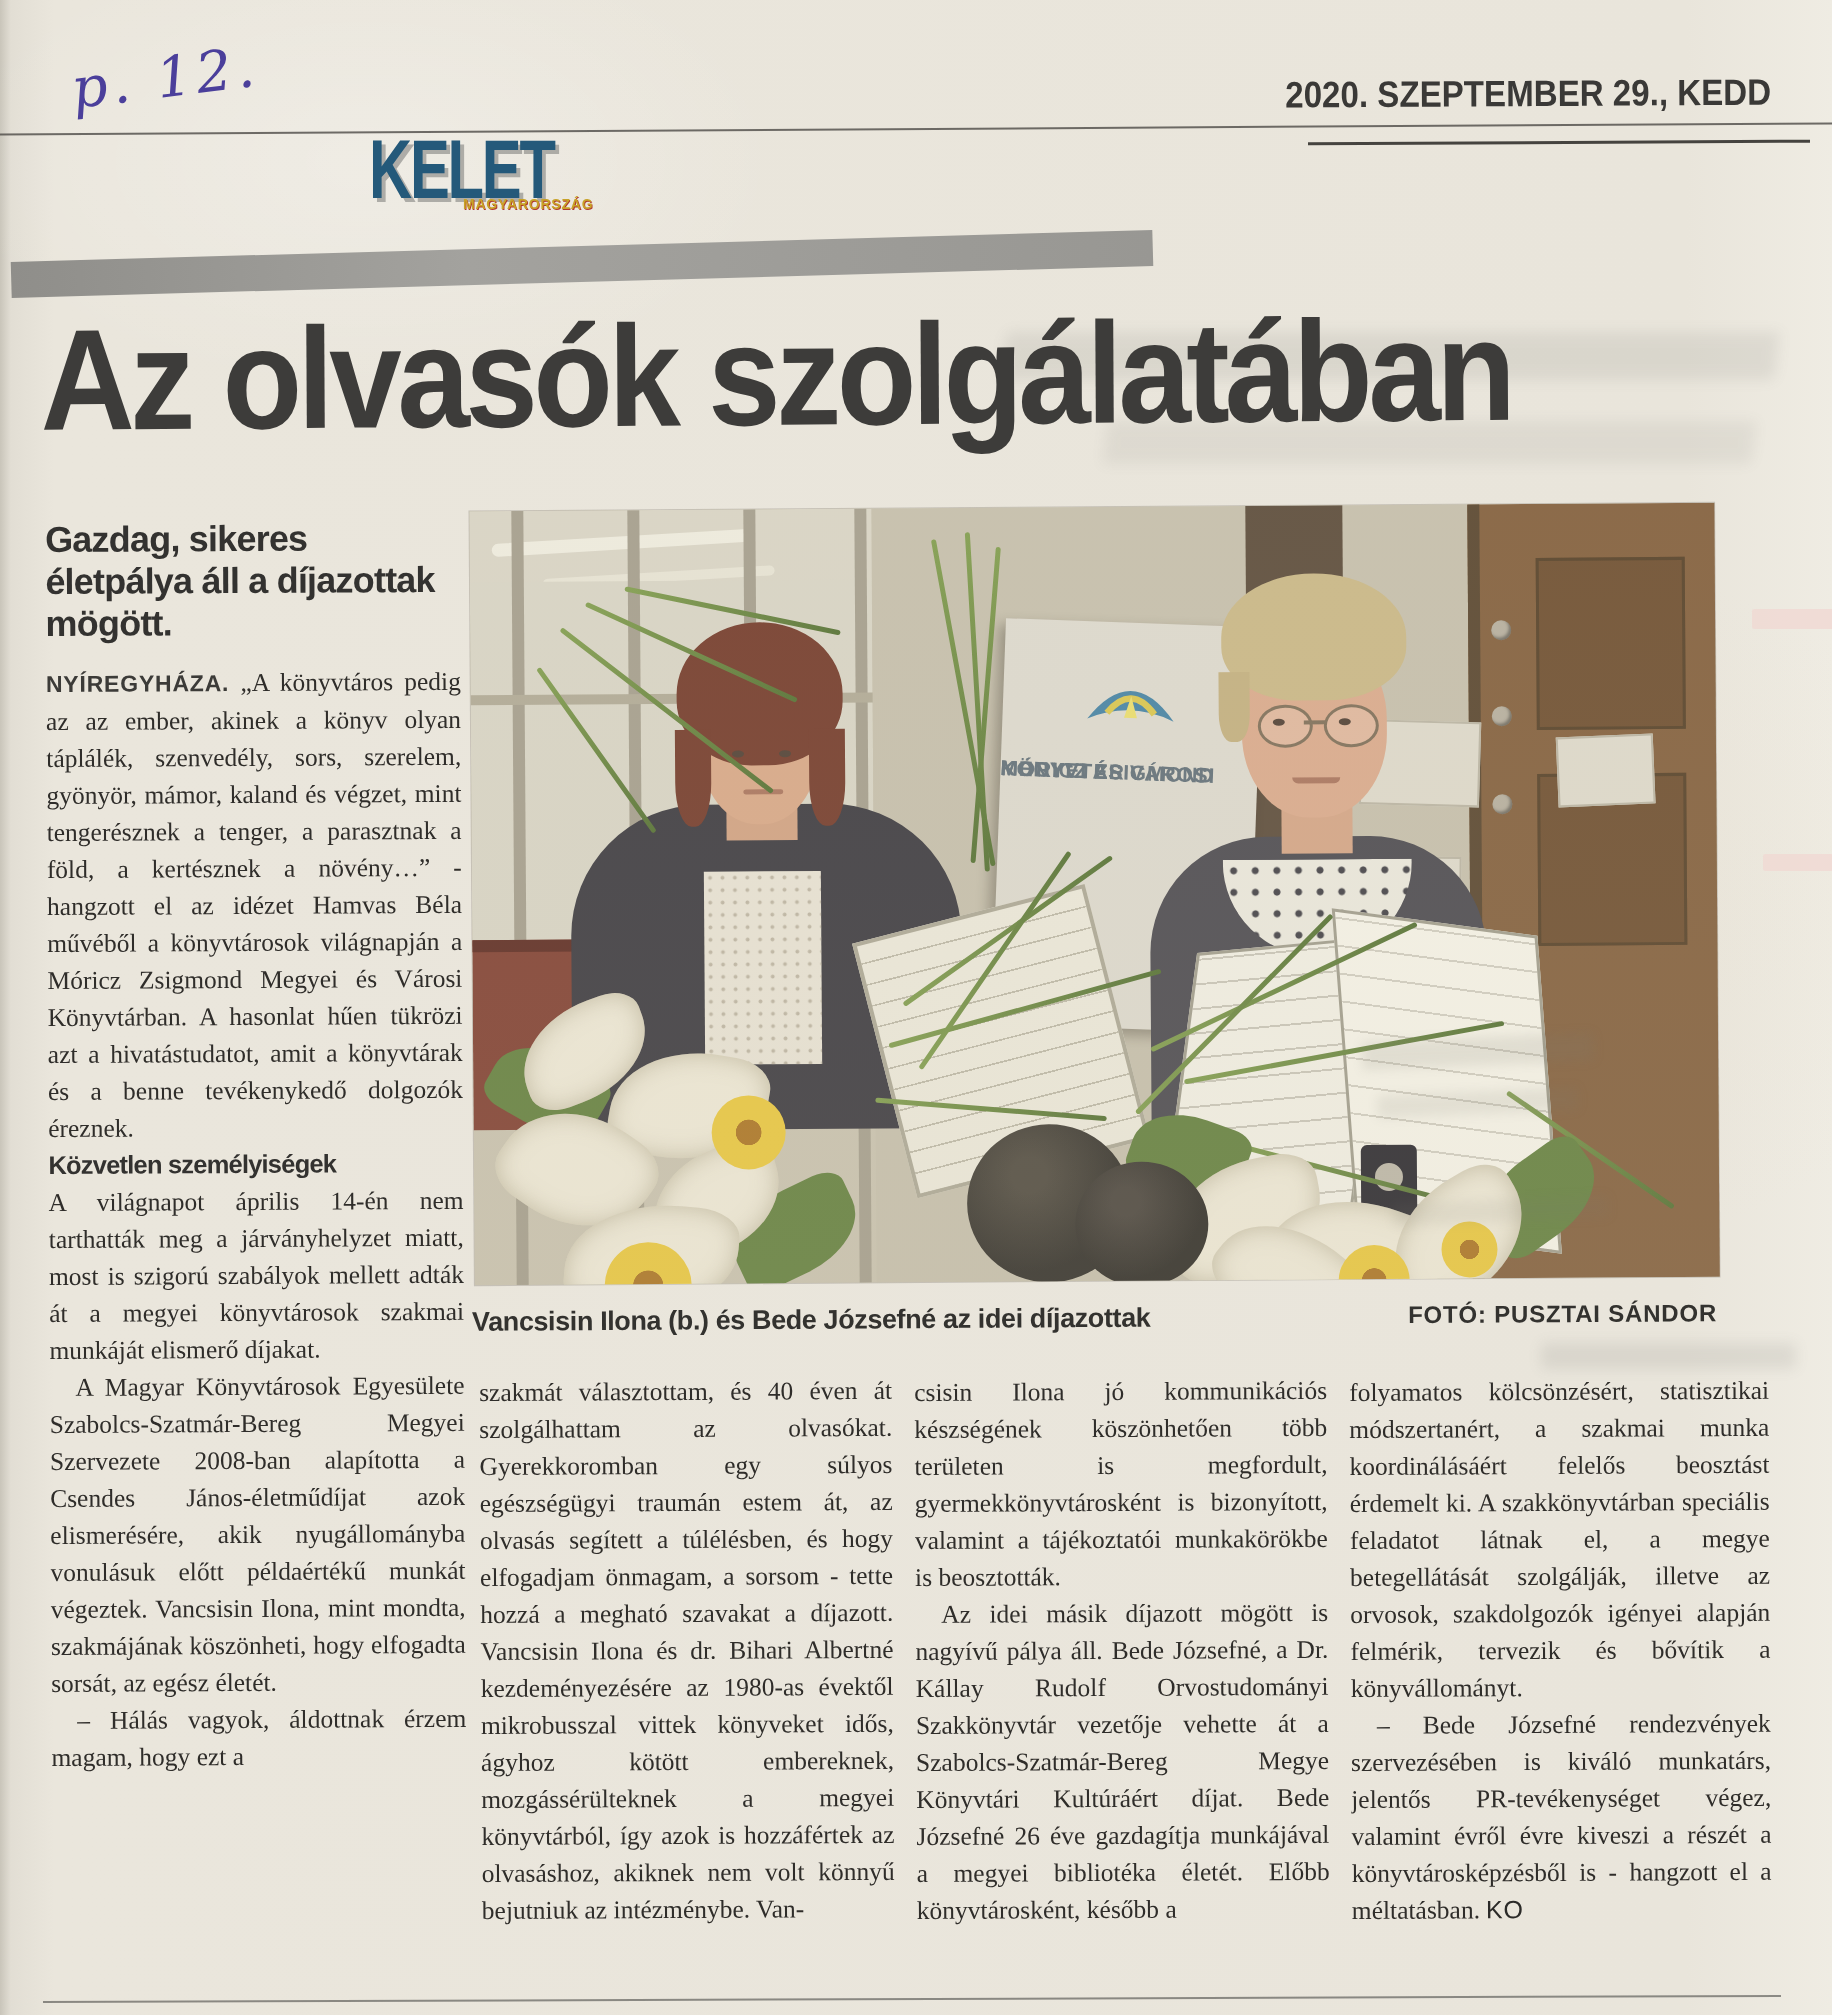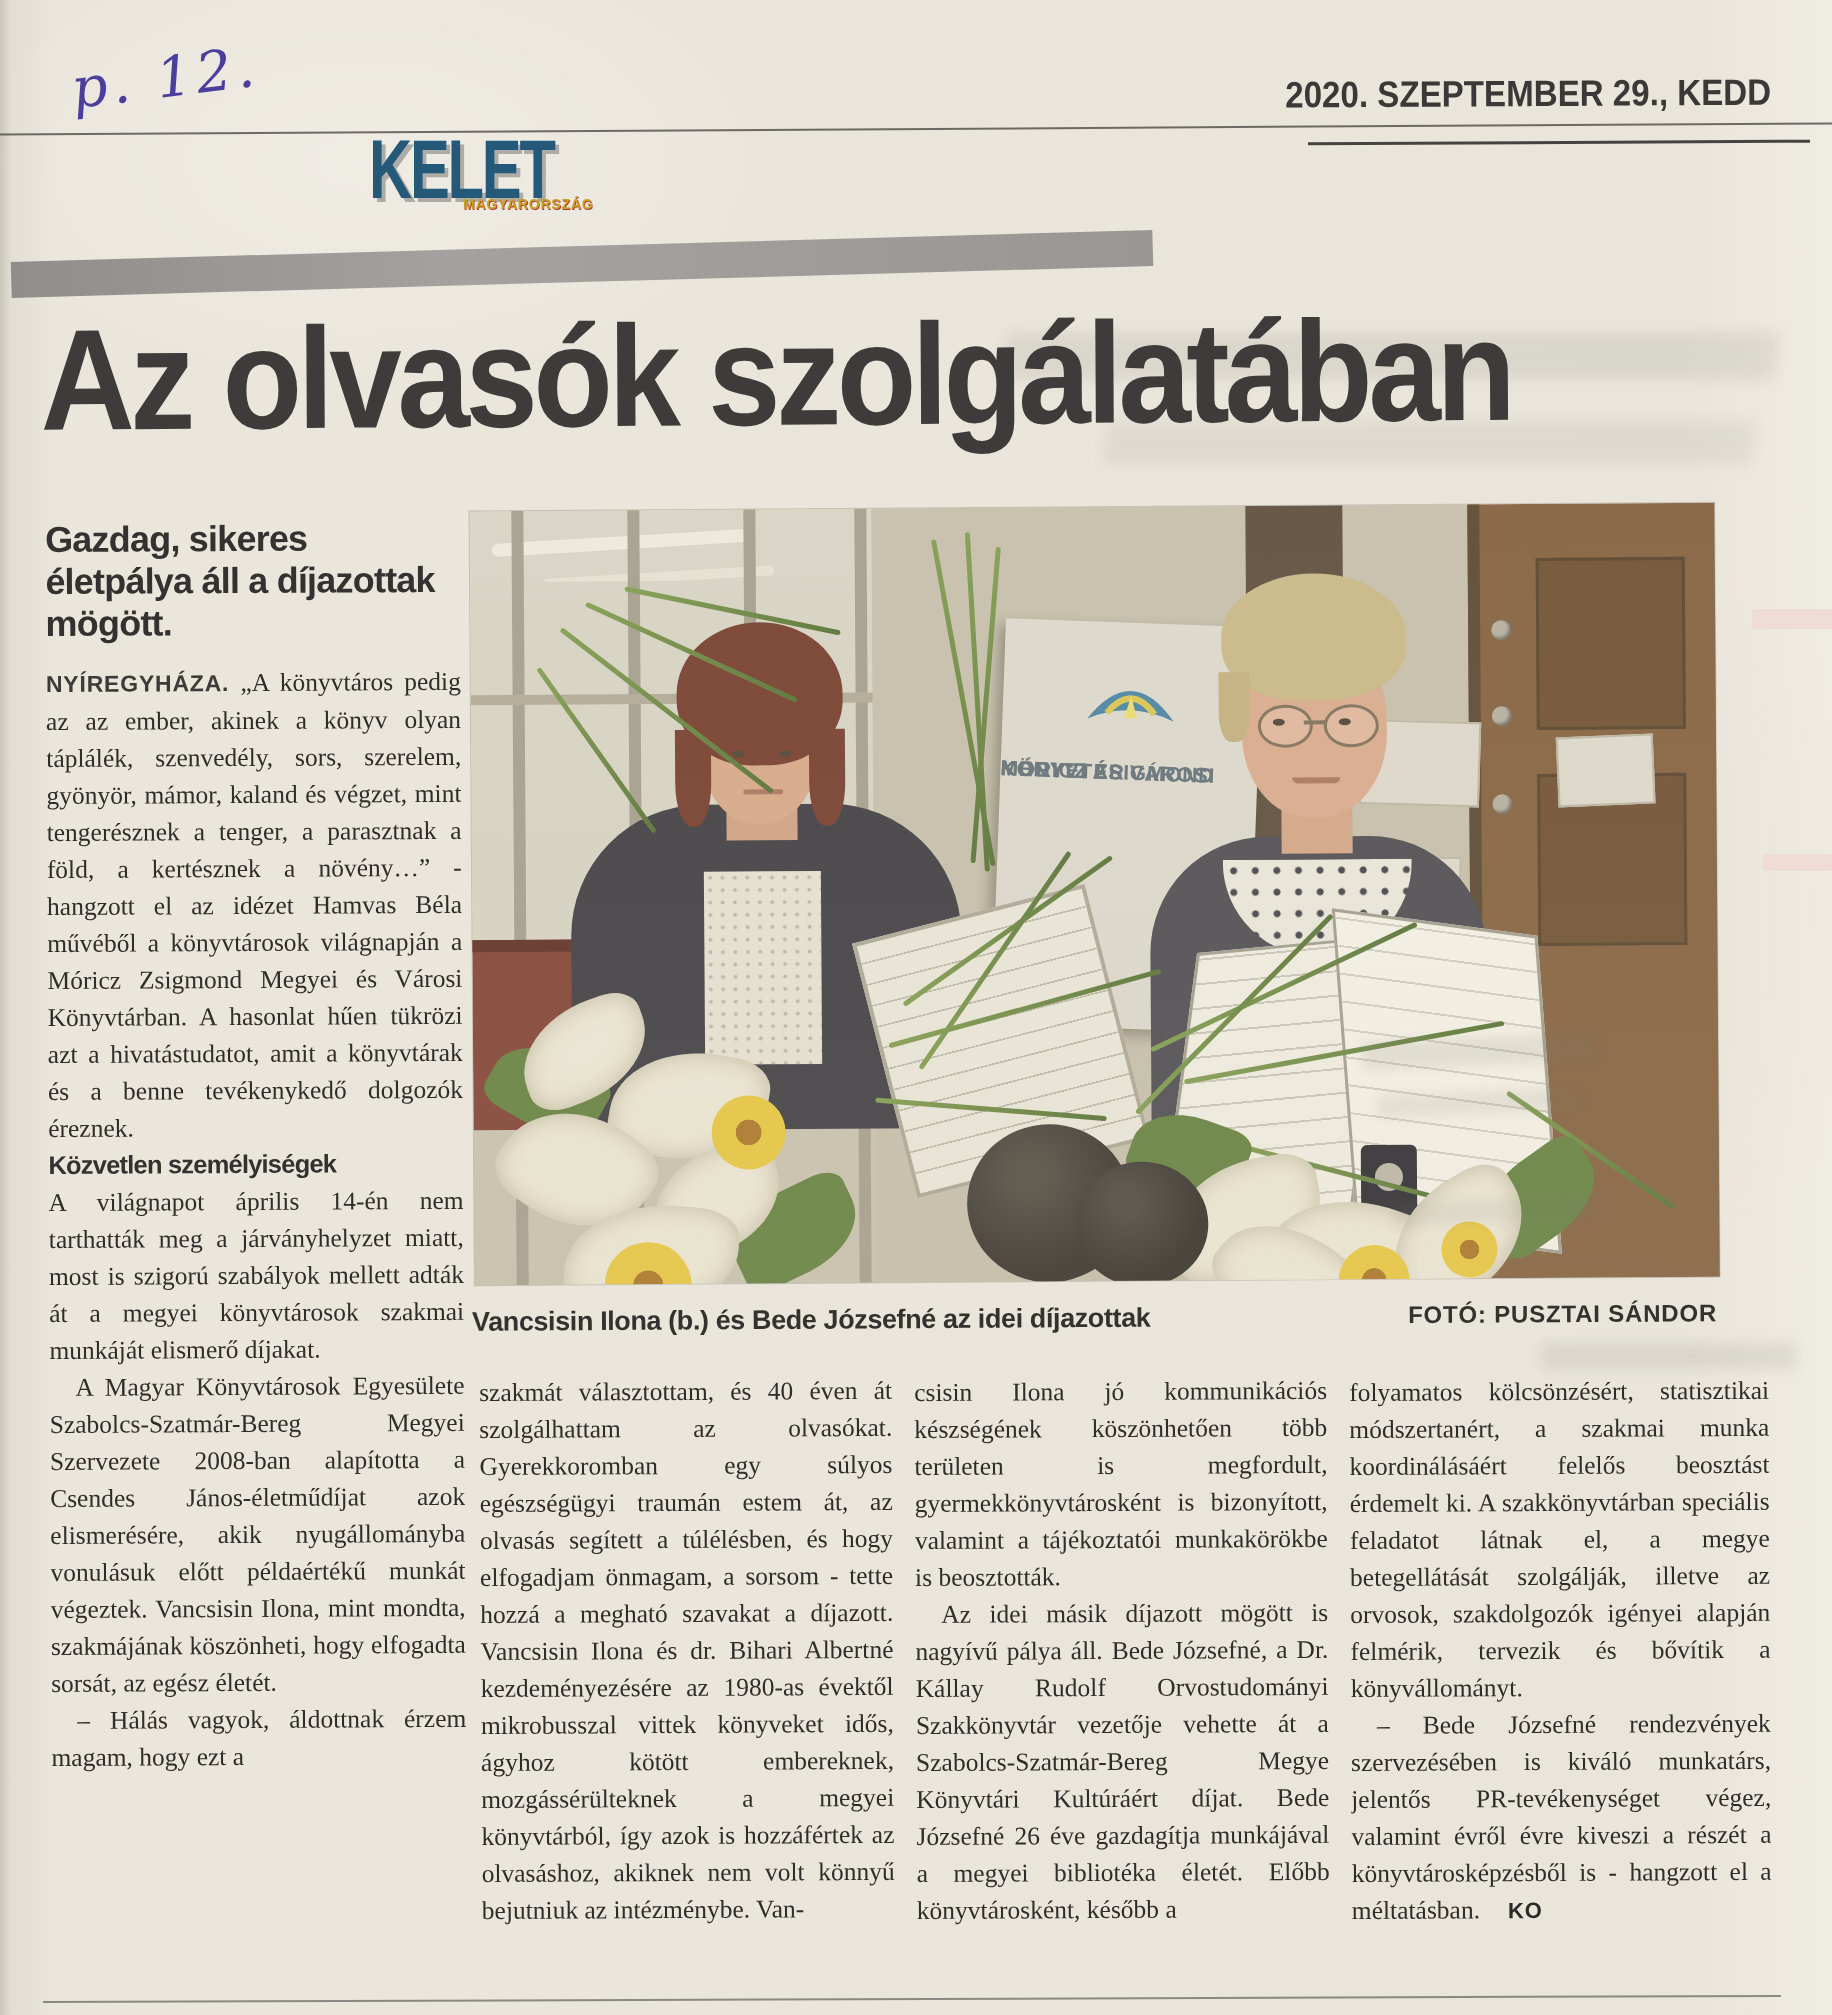--- a/index.html
+++ b/index.html
@@ -42,21 +42,21 @@
   .col1{left:45px;top:519px;width:415px;height:1496px;overflow:hidden;}
   .col2{left:479px;top:1374px;width:413px;height:641px;overflow:hidden;}
   .col3{left:914px;top:1374px;width:413px;height:641px;overflow:hidden;}
   .col4{left:1349px;top:1374px;width:420px;height:641px;overflow:hidden;}
   .lead{font-family:"Liberation Sans",sans-serif;font-weight:700;font-size:36px !important;
     line-height:42px !important;color:#333230;text-align:left !important;letter-spacing:-0.8px;margin-bottom:20px !important;}
   .subhead{font-family:"Liberation Sans",sans-serif;font-weight:700;font-size:32px;line-height:36px;
     color:#333230;letter-spacing:-0.8px;margin:20px 0 9.3px 0;}
   .dateline{font-family:"Liberation Sans",sans-serif;font-weight:700;font-size:23px;color:#3c3b38;letter-spacing:0.8px;}
   .indent{text-indent:26px;}
-  .author{font-family:"Liberation Sans",sans-serif;font-weight:700;font-size:22px;color:#2b2a28;margin-left:28px;letter-spacing:0.8px;}
+  .author{font-family:"Liberation Sans",sans-serif;font-weight:400;font-size:25px;color:#2b2a28;margin-left:6px;letter-spacing:0.8px;}
 
   
   .photo{position:absolute;left:472px;top:507px;width:1245px;height:774px;overflow:hidden;
     background:#c6c0ae;transform:rotate(-0.4deg);box-shadow:0 0 0 0.8px rgba(90,85,75,.25);}
   .photo div{position:absolute;}
   .ph-ceiling{left:0;top:0;width:100%;height:104px;background:#d7d3c5;}
   .ph-light1{left:21.6px;top:26px;width:263px;height:13px;background:#edebdf;transform:rotate(-3deg);border-radius:7px;}
   .ph-light2{left:73px;top:62px;width:232px;height:10px;background:#e5e2d4;transform:rotate(-3deg);border-radius:5.4px;}
   .ph-window{left:0;top:71px;width:402px;height:409px;background:#d6d3c5;}
   .ph-wf{top:0;width:11.6px;height:100%;background:#a19b8b;}

